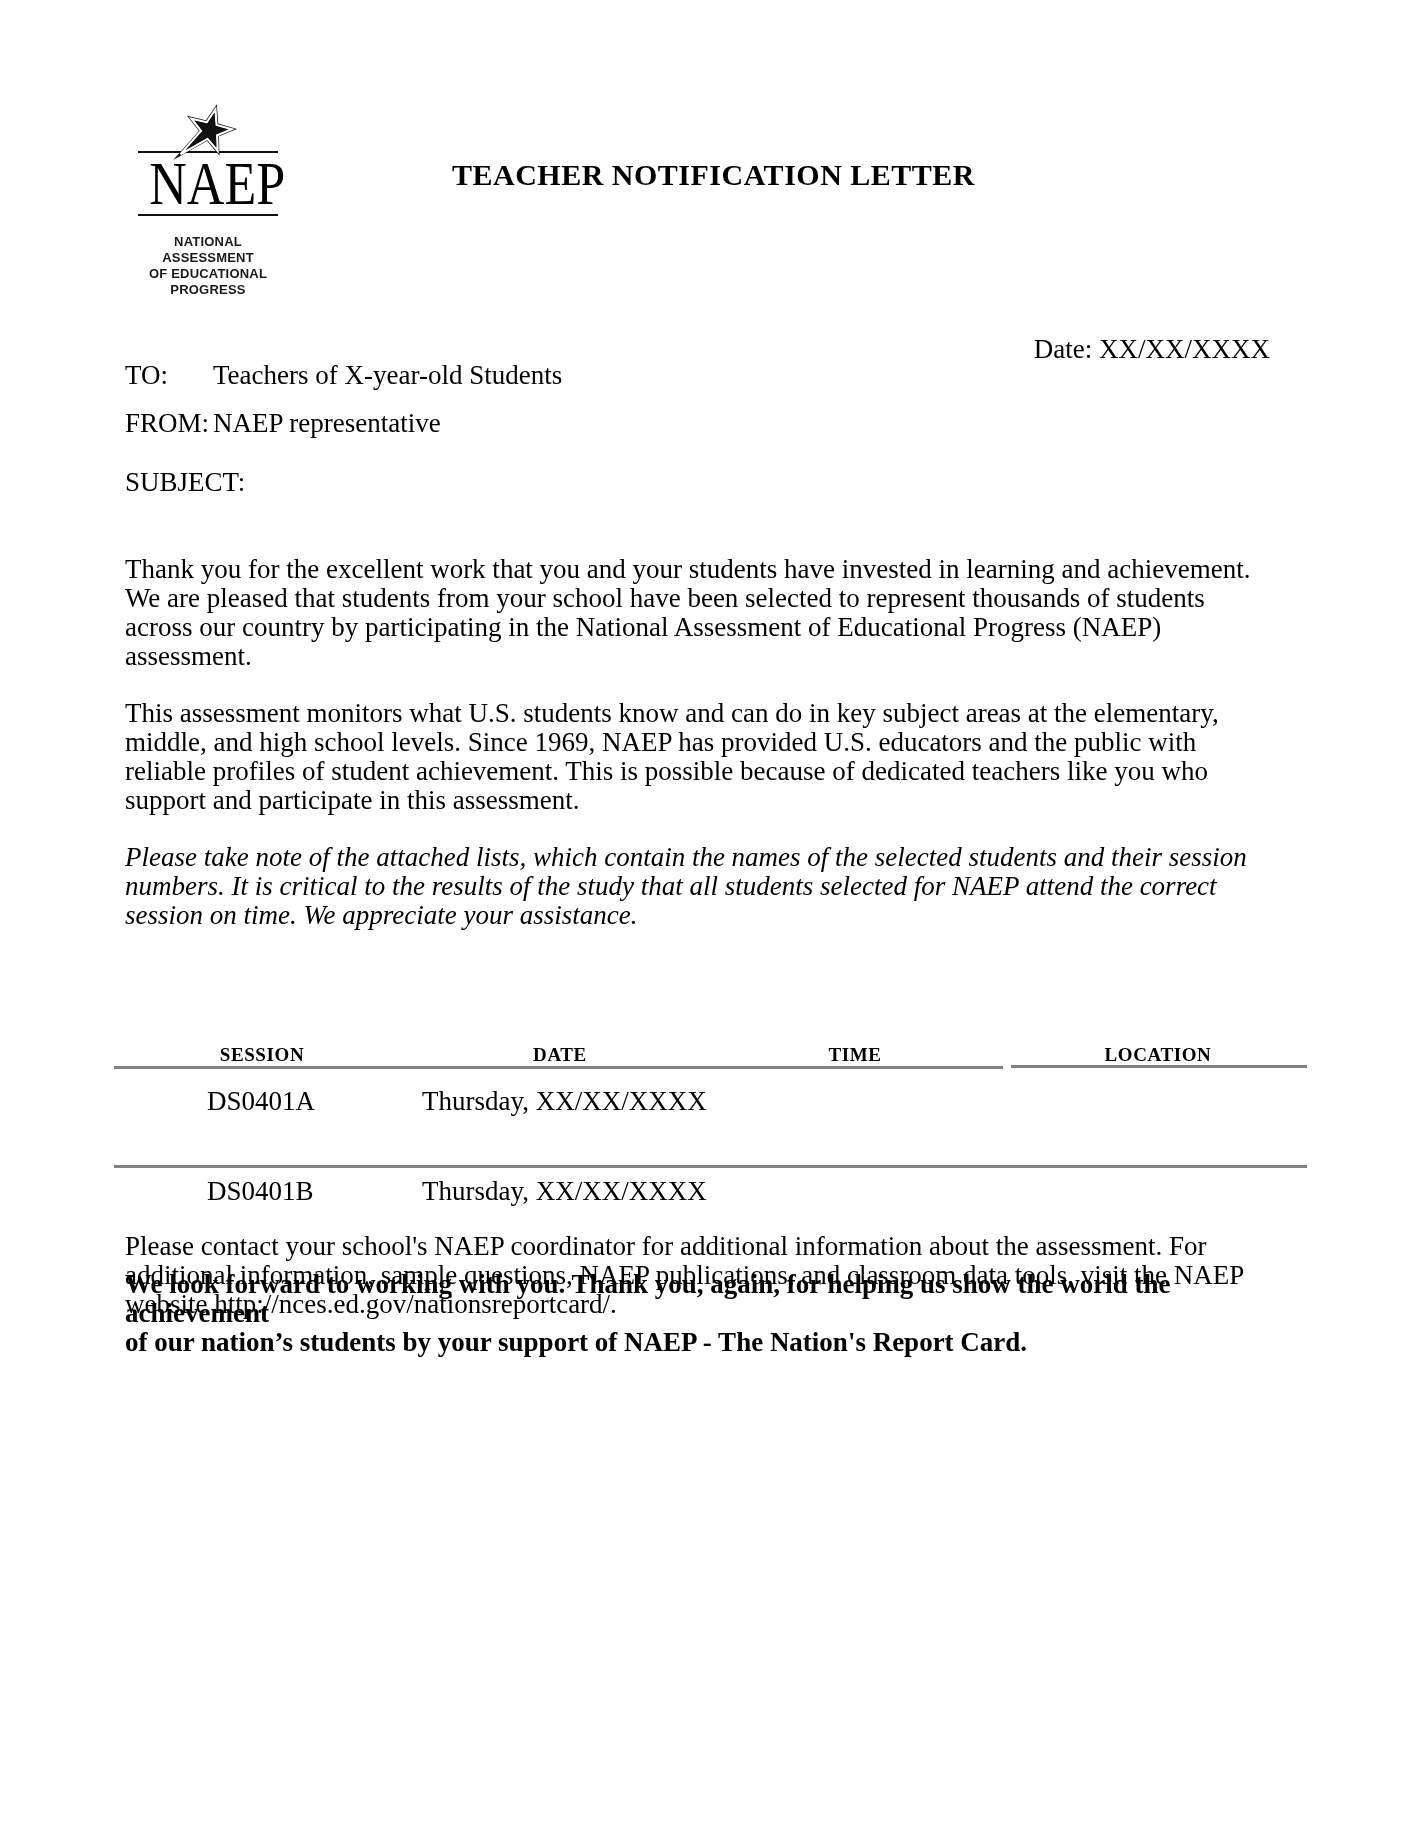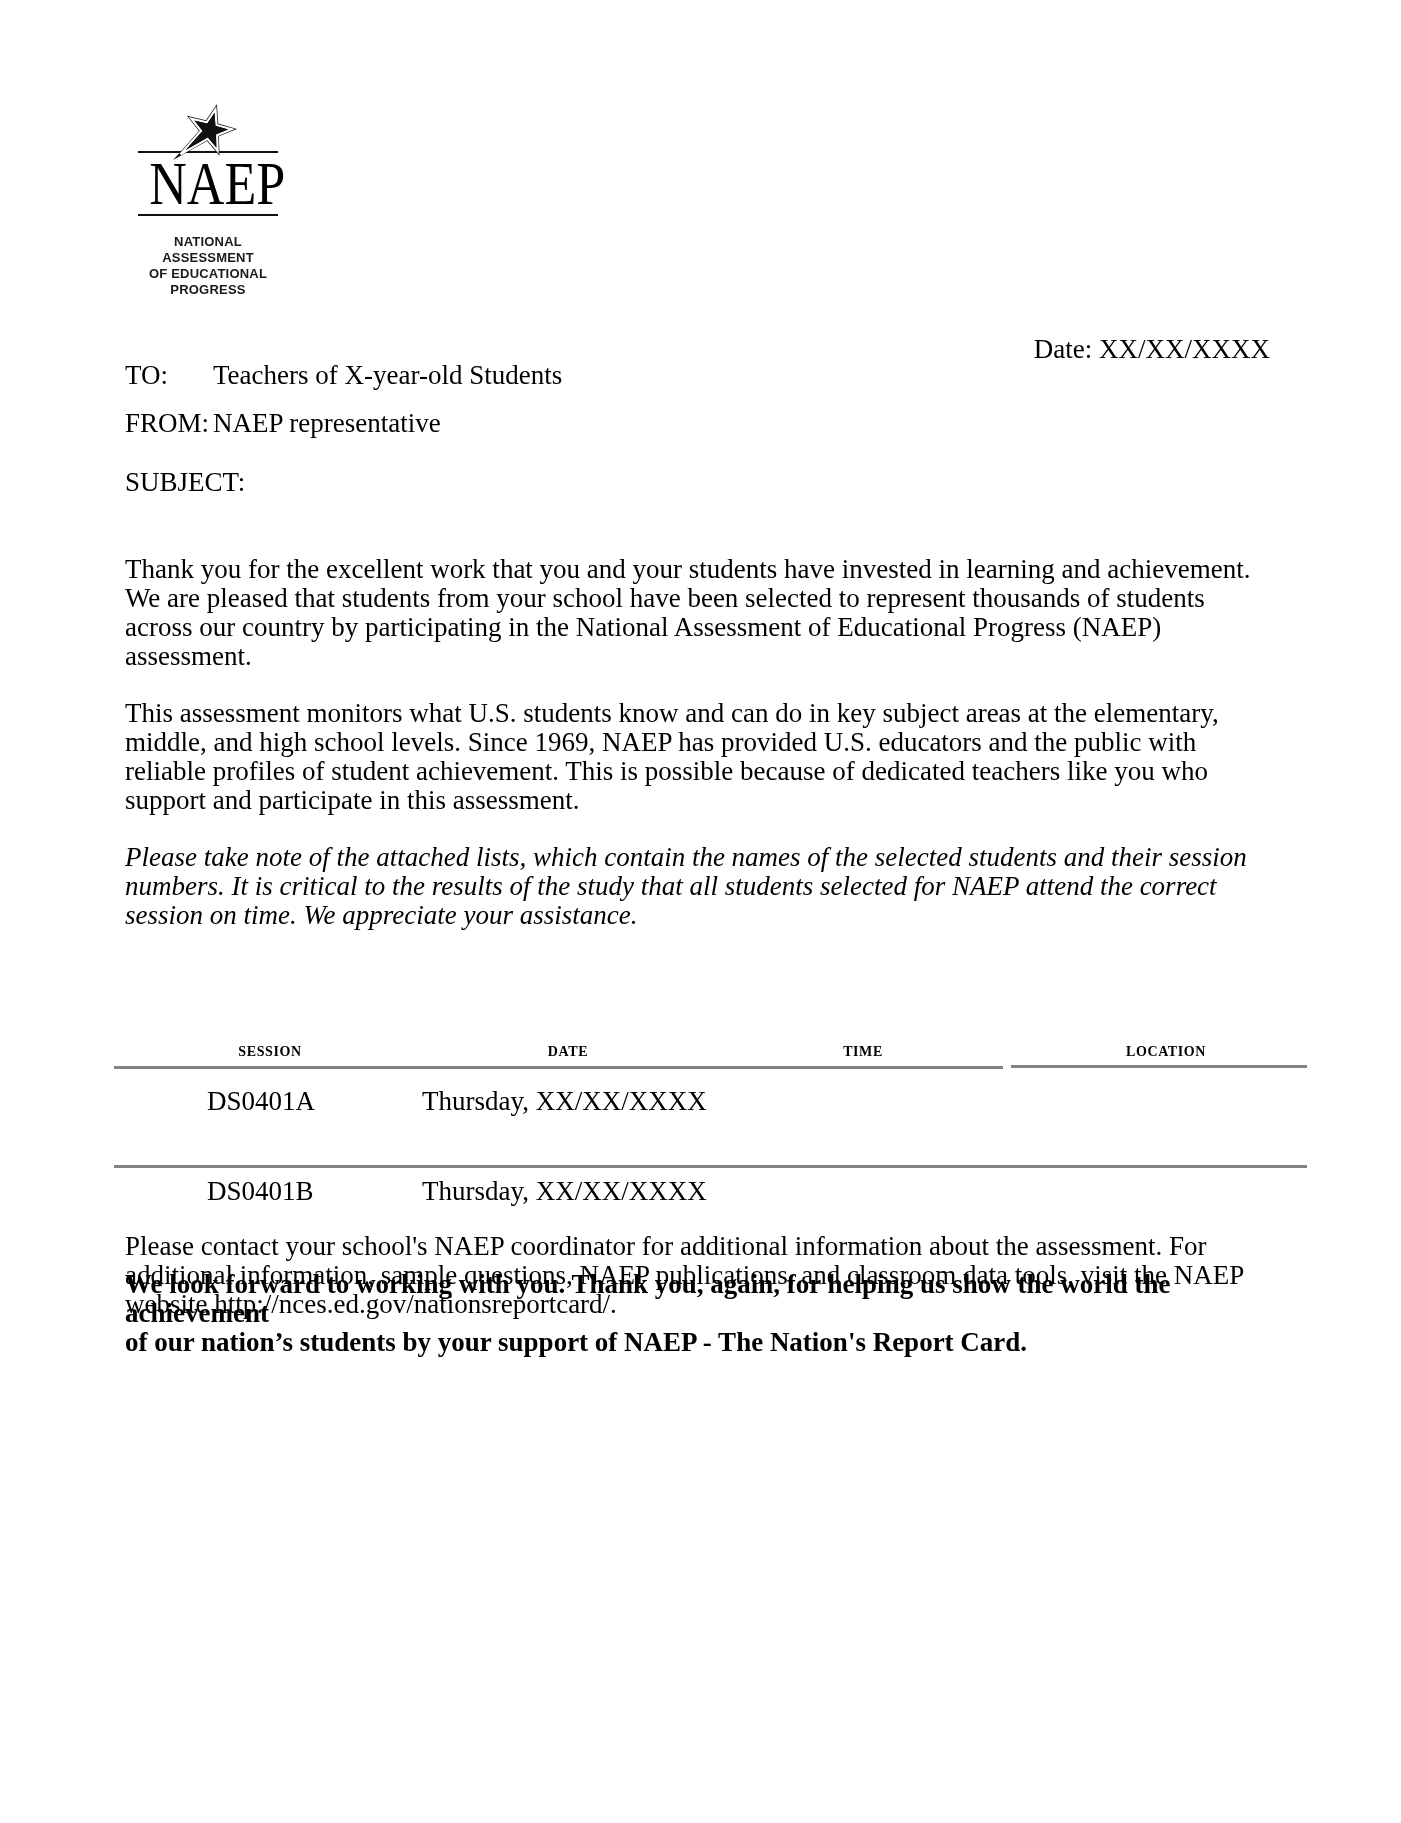--- a/index.html
+++ b/index.html
@@ -102,24 +102,23 @@
   .p4 { top: 957px; }
   .p5 { top: 1232px; }
   .p6 { top: 1270px; font-weight: bold; }
 
   
   .tbl-header {
     position: absolute;
     top: 1044px;
     transform: translateX(-50%);
     font-weight: bold;
-    font-size: 14px;
+    font-size: 19px;
     letter-spacing: 0.6px;
     white-space: nowrap;
-    margin-left: 8px;
   }
   .h-session  { left: 262px; }
   .h-date     { left: 560px; }
   .h-time     { left: 855px; }
   .h-location { left: 1158px; }
 
   .tbl-rule { position: absolute; height: 3px; background: #828282; }
   .rule-top-a    { top: 1066px; left: 114px;  width: 889px; }
   .rule-top-b    { top: 1065px; left: 1011px; width: 296px; }
   .rule-bottom   { top: 1165px; left: 114px;  width: 1193px; }
@@ -149,20 +148,21 @@
       <polygon fill="#111" points="47.1,18.9 48.1,33.1 61.8,37 48.7,42.3 49.1,56.5 39.9,45.6 15.3,59.5 34.1,38.3 25.4,27.2 39.2,30.6"></polygon>
     </svg>
     <div class="logo-rule"></div>
     <span class="logo-acronym">NAEP</span>
     <div class="logo-rule"></div>
     <div class="logo-org">NATIONAL ASSESSMENT
 OF EDUCATIONAL
 PROGRESS</div>
   </div>
 
+  <div class="title">TEACHER NOTIFICATION LETTER</div>
 
   <div class="date">Date: XX/XX/XXXX</div>
 
   <div class="memo-row memo-to">
     <span class="memo-label">TO:</span>
     <span class="memo-value">Teachers of X-year-old Students</span>
   </div>
   <div class="memo-row memo-from">
     <span class="memo-label">FROM:</span>
     <span class="memo-value">NAEP representative</span>

